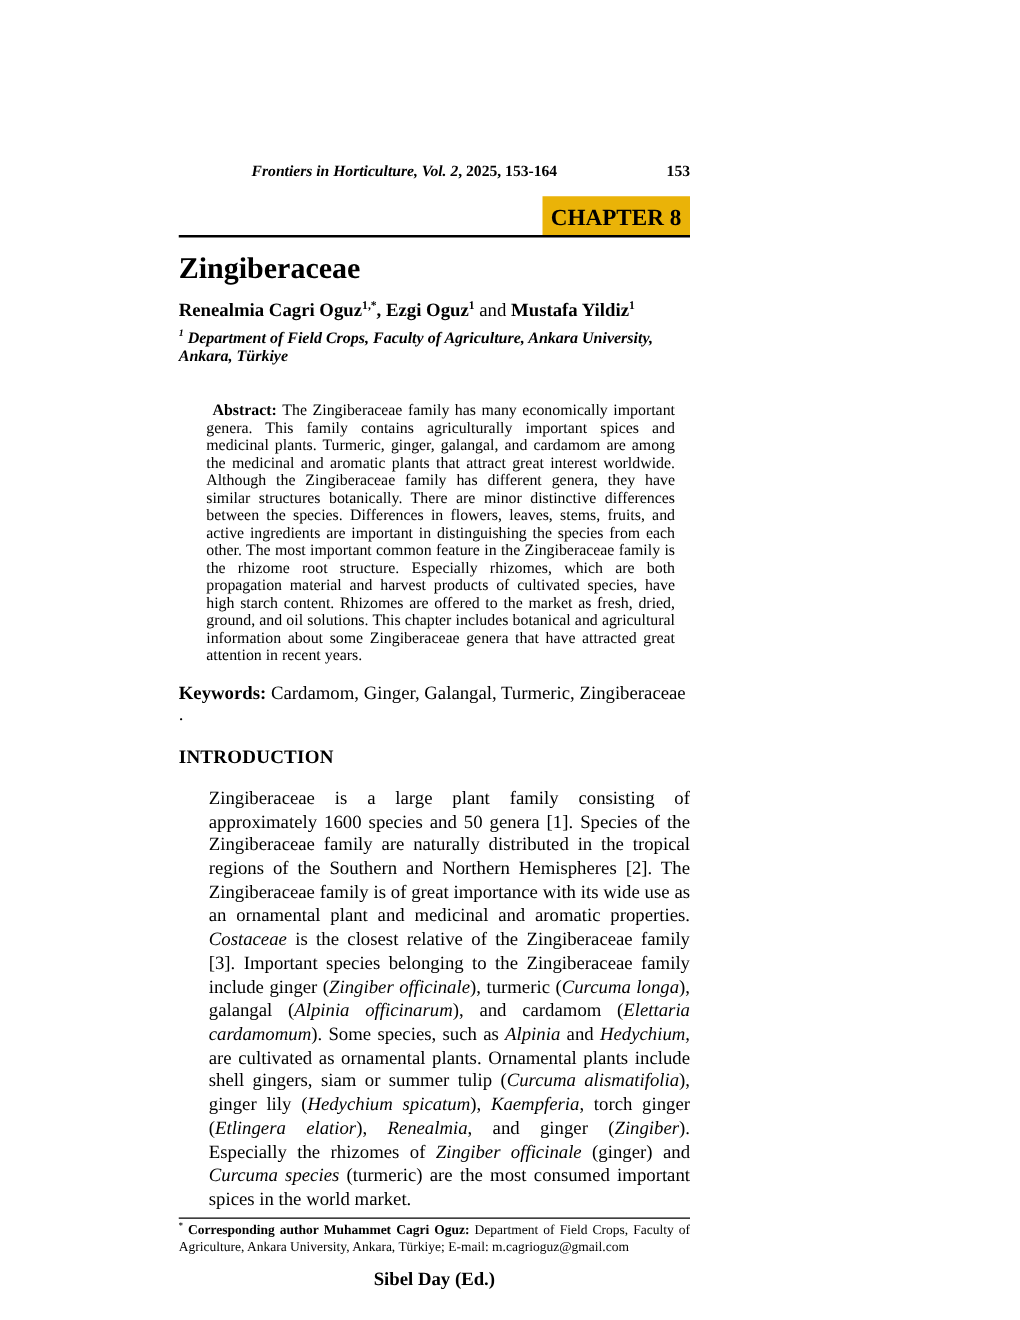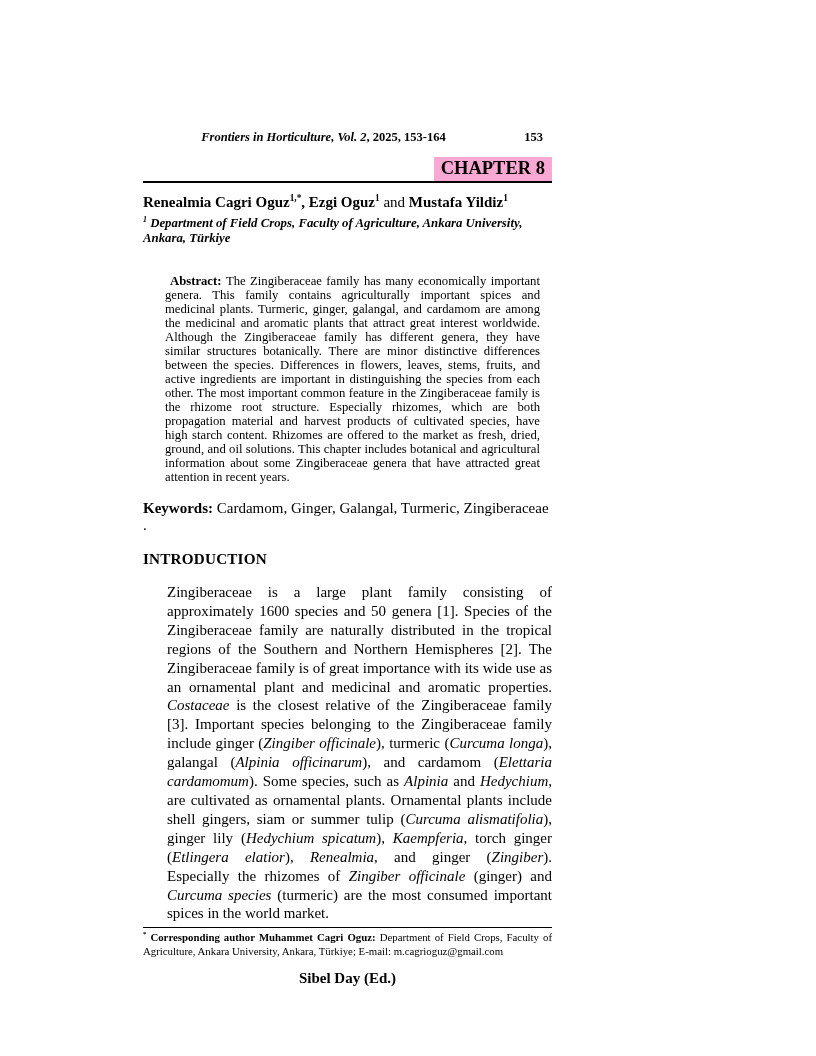--- a/index.html
+++ b/index.html
@@ -12,24 +12,24 @@
     box-sizing:border-box;
     padding:130px 132px 0 143px;
     overflow:hidden;
   }
   .b{font-weight:bold;}
   .i{font-style:italic;}
   sup{font-size:0.62em;line-height:0;vertical-align:super;}
 
   .running-head{position:relative;font-size:12.5px;height:16px;font-weight:bold;}
   .rh-center{text-align:center;padding-right:48px;}
-  .rh-page{position:absolute;right:9px;top:0;font-weight:bold;}
+  .rh-page{position:absolute;right:0;top:0;font-weight:bold;}
 
   .chapter-row{margin-top:11px;text-align:right;border-bottom:2px solid #000;}
-  .chapter-badge{display:inline-block;background:#f9a8d4;font-weight:bold;font-size:18.5px;padding:1px 7px 2px;vertical-align:bottom;}
+  .chapter-badge{display:inline-block;background:#eab308;font-weight:bold;font-size:18.5px;padding:8px 7px 2px;vertical-align:bottom;}
 
   .doc-title{font-size:24px;font-weight:bold;margin:12px 0 0;line-height:1.15;}
   .byline{margin-top:11px;font-size:15px;}
   .affiliation{margin-top:5px;font-size:12.8px;font-weight:bold;}
 
   .abstract{margin:28px 12px 0 22px;font-size:12.7px;line-height:14px;text-align:justify;text-indent:5px;}
 
   .keywords{margin-top:16px;font-size:15px;}
   .section-heading{margin-top:16px;font-size:15.2px;font-weight:bold;letter-spacing:0.2px;}
   .intro{margin-top:15px;font-size:15px;line-height:18.9px;text-align:justify;margin-left:24px;}
@@ -46,20 +46,21 @@
 
   <div class="running-head">
     <div class="rh-center"><span class="b i">Frontiers in Horticulture, Vol. 2</span><span class="b">, 2025, 153-164</span></div>
     <div class="rh-page">153</div>
   </div>
 
   <div class="chapter-row">
     <span class="chapter-badge">CHAPTER 8</span>
   </div>
 
+  <h1 class="doc-title">Zingiberaceae</h1>
 
   <div class="byline"><span class="b">Renealmia Cagri Oguz</span><sup class="b">1,*</sup><span class="b">, </span><span class="b">Ezgi Oguz</span><sup class="b">1</sup><span> and </span><span class="b">Mustafa Yildiz</span><sup class="b">1</sup></div>
 
   <div class="affiliation"><sup class="i">1</sup><span class="i"> Department of Field Crops, Faculty of Agriculture, Ankara University, Ankara, Türkiye</span></div>
 
   <div class="abstract"><span class="b">Abstract: </span><span>The Zingiberaceae family has many economically important genera. This family contains agriculturally important spices and medicinal plants. Turmeric, ginger, galangal, and cardamom are among the medicinal and aromatic plants that attract great interest worldwide. Although the Zingiberaceae family has different genera, they have similar structures botanically. There are minor distinctive differences between the species. Differences in flowers, leaves, stems, fruits, and active ingredients are important in distinguishing the species from each other. The most important common feature in the Zingiberaceae family is the rhizome root structure. Especially rhizomes, which are both propagation material and harvest products of cultivated species, have high starch content. Rhizomes are offered to the market as fresh, dried, ground, and oil solutions. This chapter includes botanical and agricultural information about some Zingiberaceae genera that have attracted great attention in recent years.</span></div>
 
   <div class="keywords"><span class="b">Keywords: </span><span>Cardamom, Ginger, Galangal, Turmeric, Zingiberaceae .</span></div>
 
   <div class="section-heading">INTRODUCTION</div>

